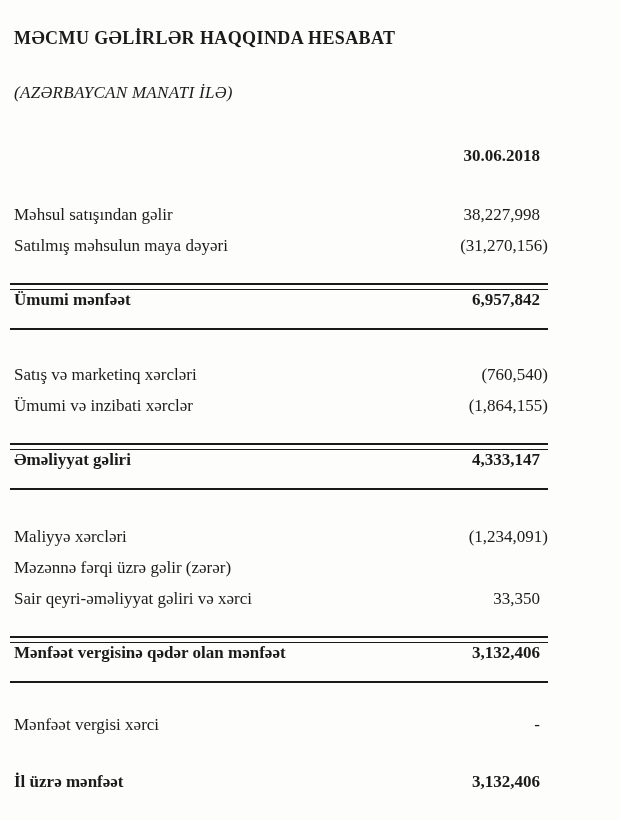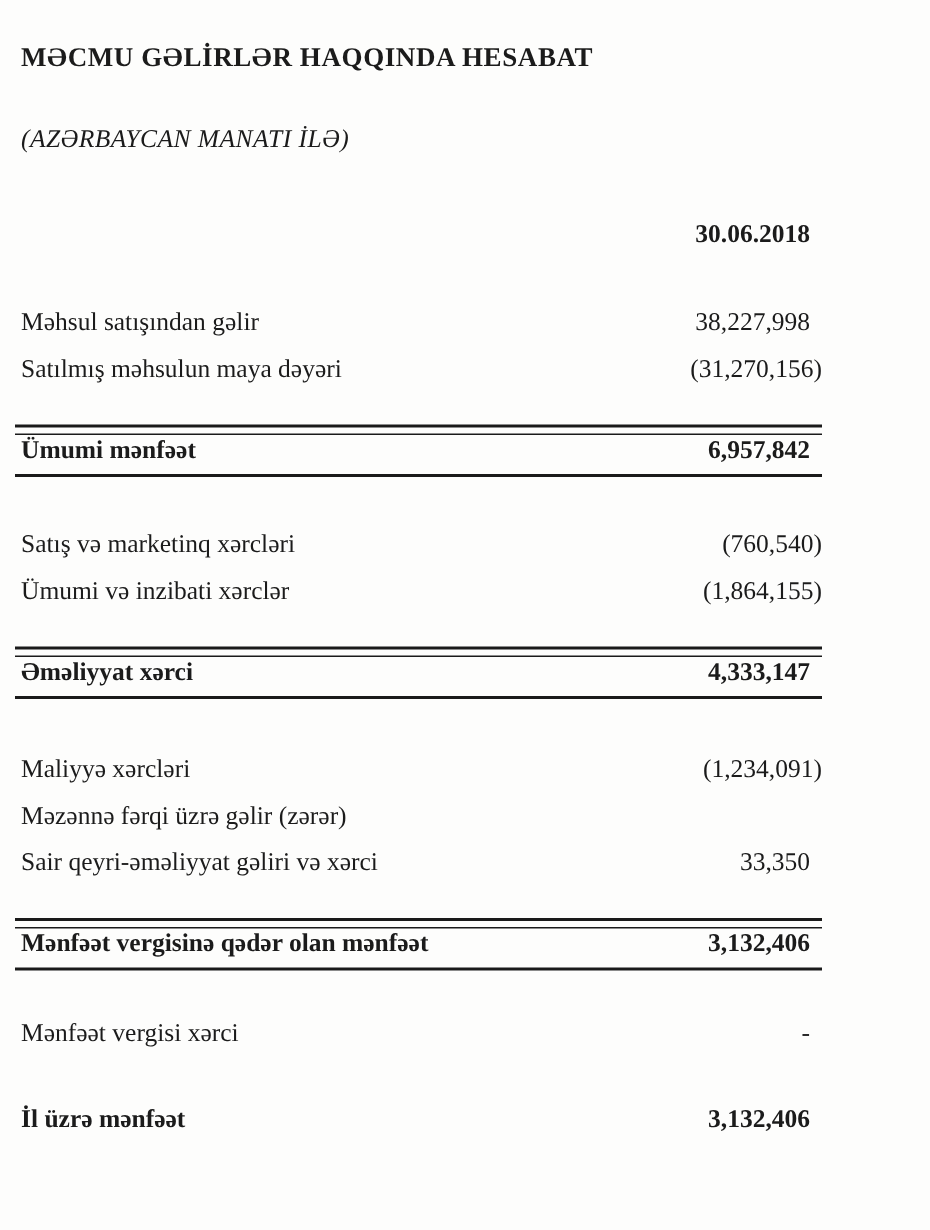--- a/index.html
+++ b/index.html
@@ -54,21 +54,21 @@
   .row .value { padding-right: 8px; white-space: nowrap; }
   .row .value.paren { padding-right: 0; margin-left: 36px; }
   .section-a { margin-top: 31px; }
   .section-b { margin-top: 29px; }
   .section-c { margin-top: 31px; }
   .total-row {
     margin-top: 22px;
     position: relative;
     border-top: 2.5px solid #1a1a1a;
     border-bottom: 2.5px solid #1a1a1a;
-    padding: 4px 0 5px;
+    padding: 4px 0 17px;
     font-weight: bold;
     line-height: 22px;
   }
   .total-row::after {
     content: "";
     position: absolute;
     left: 0;
     right: 0;
     top: 3.5px;
     height: 1.5px;
@@ -113,21 +113,21 @@
       <span class="label">Satış və marketinq xərcləri</span>
       <span class="value paren">(760,540)</span>
     </div>
     <div class="row">
       <span class="label">Ümumi və inzibati xərclər</span>
       <span class="value paren">(1,864,155)</span>
     </div>
   </div>
 
   <div class="row total-row">
-    <span class="label">Əməliyyat xərci</span>
+    <span class="label">Əməliyyat gəliri</span>
     <span class="value">4,333,147</span>
   </div>
 
   <div class="section-c">
     <div class="row">
       <span class="label">Maliyyə xərcləri</span>
       <span class="value paren">(1,234,091)</span>
     </div>
     <div class="row">
       <span class="label">Məzənnə fərqi üzrə gəlir (zərər)</span>

